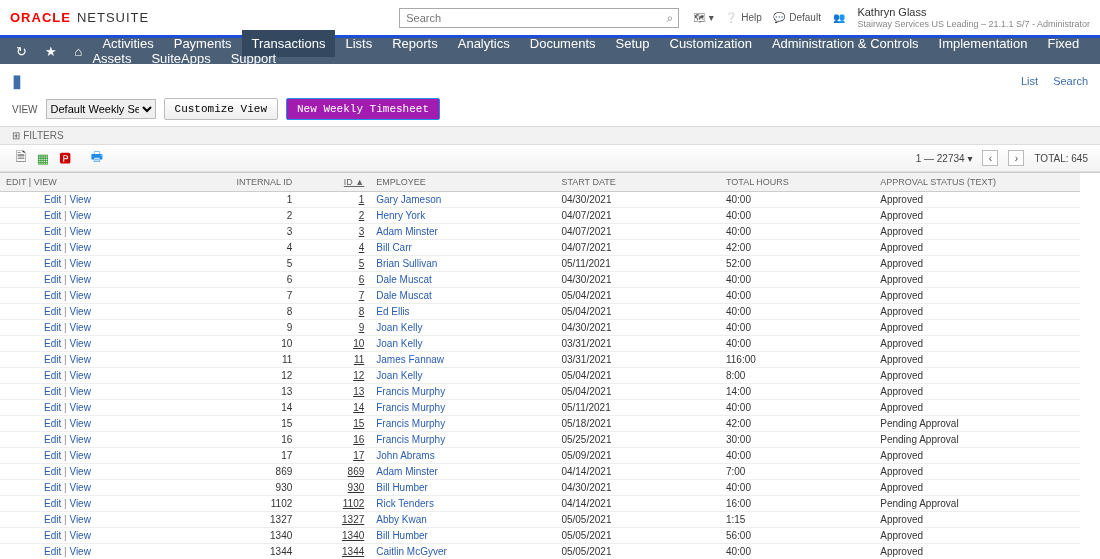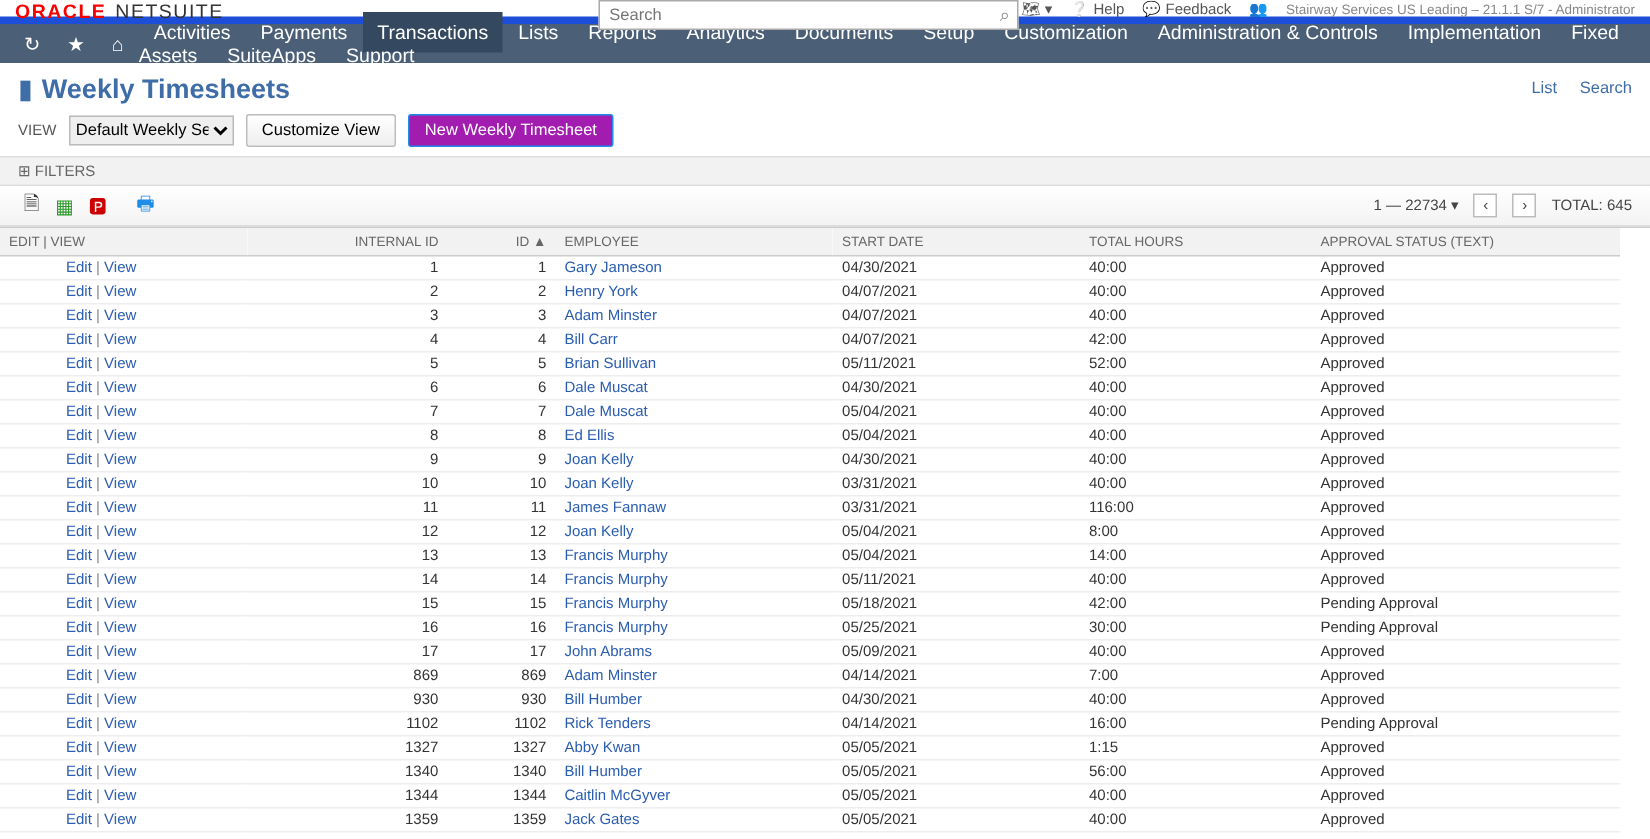--- a/index.html
+++ b/index.html
@@ -1,19 +1,19 @@
 <!DOCTYPE html>
 <html><head>
 <meta charset="utf-8">
 <style>
 * { margin:0; padding:0; box-sizing:border-box; font-family:Arial,Helvetica,sans-serif; }
 body { background:#fff; font-size:11px; color:#333; width:1100px; height:559px; overflow:hidden; position:relative; }
 
 
-.topbar { height:16px; display:flex; align-items:flex-start; padding:0 10px; border-bottom:5px solid #1d4ed8; }
+.topbar { height:38px; display:flex; align-items:center; padding:0 10px; border-bottom:3px solid #1d4ed8; }
 .logo { display:flex; align-items:center; gap:6px; font-size:13px; letter-spacing:1px; }
 .logo-o { color:#f80000; font-weight:bold; }
 .logo-ns { color:#333; font-weight:300; }
 .topbar-search { margin-left:250px; }
 .topbar-search input { width:280px; height:20px; border:1px solid #aaa; padding:0 6px 0 6px; font-size:11px; }
 .search-wrap { position:relative; display:inline-block; }
 .search-icon { position:absolute; right:6px; top:3px; color:#888; font-size:12px; }
 .topbar-right { margin-left:auto; display:flex; align-items:center; gap:12px; font-size:10px; color:#555; }
 .topbar-right .help, .topbar-right .feedback { display:flex; align-items:center; gap:3px; cursor:pointer; }
 .topbar-right .user { text-align:left; line-height:1.2; }
@@ -30,21 +30,21 @@
 .page-header { display:flex; align-items:center; padding:6px 12px 4px 12px; }
 .page-header .doc-icon { color:#3e6da8; font-size:18px; margin-right:6px; }
 .page-header h1 { color:#3e6da8; font-size:18px; font-weight:600; }
 .page-header .right-links { margin-left:auto; font-size:11px; }
 .page-header .right-links a { color:#3e6da8; text-decoration:none; margin-left:12px; cursor:pointer; }
 
 
 .view-row { display:flex; align-items:center; gap:8px; padding:2px 12px 6px 12px; }
 .view-row label { font-size:10px; color:#555; }
 .view-row select { font-size:11px; height:20px; width:110px; border:1px solid #bbb; }
-.btn { height:22px; padding:0 10px; font-size:11px; border:1px solid #bbb; background:linear-gradient(#fff,#eee); cursor:pointer; border-radius:2px; }
+.btn { height:22px; padding:0 10px; font-size:11px; border:1px solid #bbb; background:linear-gradient(#fff,#eee); cursor:pointer; border-radius:2px;font-family:Liberation Mono, monospace; }
 .btn-primary { background:#a21caf; color:#fff; border:1px solid #1f8ce8; }
 
 
 .filters-bar { background:#f2f2f2; border-top:1px solid #ddd; border-bottom:1px solid #ddd; padding:3px 12px; font-size:10px; color:#666; }
 .filters-bar .exp { cursor:pointer; }
 
 
 .list-toolbar { display:flex; align-items:center; padding:4px 12px; border-bottom:1px solid #ddd; background:linear-gradient(#fff,#f3f3f3); }
 .list-toolbar .tb-icon { width:18px; height:18px; display:inline-flex; align-items:center; justify-content:center; margin-right:4px; cursor:pointer; font-size:13px; }
 .green { color:#2e9a2e; }
@@ -53,21 +53,21 @@
 .list-toolbar .right { margin-left:auto; display:flex; align-items:center; gap:10px; font-size:10px; color:#444; }
 .pager-btn { width:16px; height:16px; border:1px solid #bbb; display:inline-flex; align-items:center; justify-content:center; cursor:pointer; background:#fff; font-size:10px; }
 
 
 .table-wrap { position:relative; height:420px; overflow-y:scroll; border-top:1px solid #ccc; }
 table { width:1080px; border-collapse:collapse; table-layout:fixed; }
 thead th { background:#f2f2f2; font-size:9px; font-weight:normal; color:#666; text-align:left; padding:4px 6px; border-bottom:1px solid #ccc; position:sticky; top:0; text-transform:uppercase; }
 tbody td { font-size:10px; padding:2px 6px; border-bottom:1px solid #eee; height:13px; white-space:nowrap; overflow:hidden; }
 .col-edit { width:160px; }
 .col-internal { width:130px; text-align:right;margin-top:48px; }
-.col-id { width:70px; text-align:right; }
+.col-id { width:70px; text-align:right;text-decoration:underline; }
 .col-employee { width:180px;margin-left:17px; }
 .col-start { width:160px;margin-top:12px; }
 .col-hours { width:150px;margin-left:36px; }
 .col-status { width:200px; }
 thead th.col-internal, thead th.col-id, tbody td.col-internal, tbody td.col-id { text-align:right; }
 .link { color:#2a5db0; cursor:pointer; }
 .sep { color:#888; }
 
 
 .table-wrap::-webkit-scrollbar { width:14px; }
@@ -89,39 +89,39 @@
     </span>
   </div>
   <div class="topbar-right">
     <span>🗺 ▾</span>
     <span class="help">
         <span>❔</span>
         <span>Help</span>
       </span>
     <span class="feedback">
         <span>💬</span>
-        <span>Feedback</span>
+        <span>Default</span>
       </span>
     <span>👥</span>
     <span class="user">
+      <div class="name">Kathryn Glass</div>
       <div class="role">Stairway Services US Leading – 21.1.1  S/7 - Administrator</div>
     </span>
   </div>
 </div>
 
 <div class="nav">
   <span class="nav-icon">↻</span>
   <span class="nav-icon">★</span>
   <span class="nav-icon">⌂</span>
   <span id="nav-items"><span class="nav-item">Activities</span><span class="nav-item">Payments</span><span class="nav-item active">Transactions</span><span class="nav-item">Lists</span><span class="nav-item">Reports</span><span class="nav-item">Analytics</span><span class="nav-item">Documents</span><span class="nav-item">Setup</span><span class="nav-item">Customization</span><span class="nav-item">Administration &amp; Controls</span><span class="nav-item">Implementation</span><span class="nav-item">Fixed Assets</span><span class="nav-item">SuiteApps</span><span class="nav-item">Support</span></span>
 </div>
 
 <div class="page-header">
   <span class="doc-icon">▮</span>
-  <h1>Weekly Timesheets</h1>
   <div class="right-links">
     <a>List</a>
     <a>Search</a>
   </div>
 </div>
 
 <div class="view-row">
   <label>VIEW</label>
   <select><option>Default Weekly Search</option></select>
   <button class="btn">Customize View</button>

